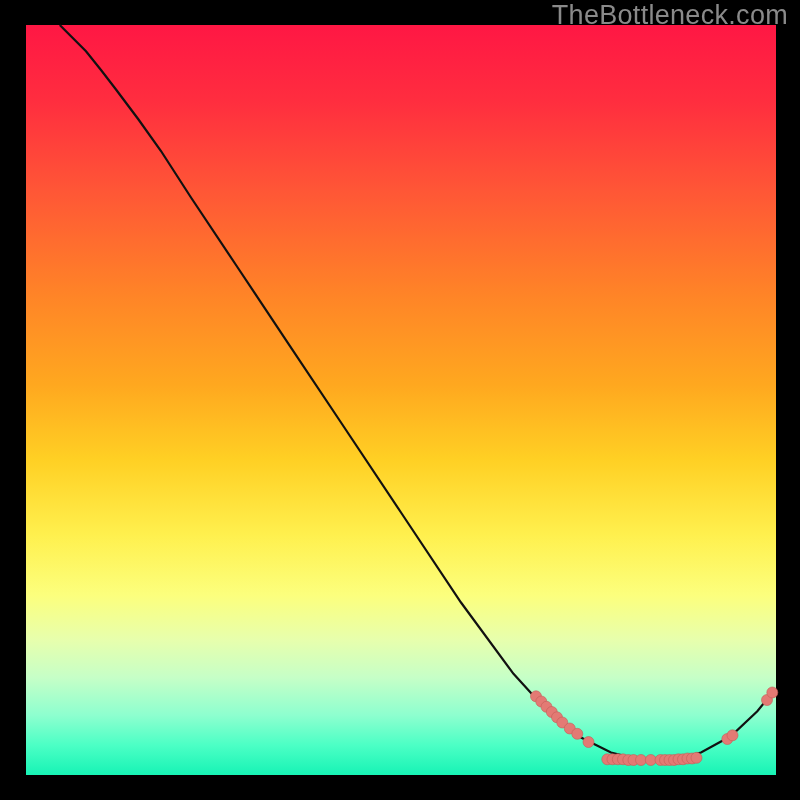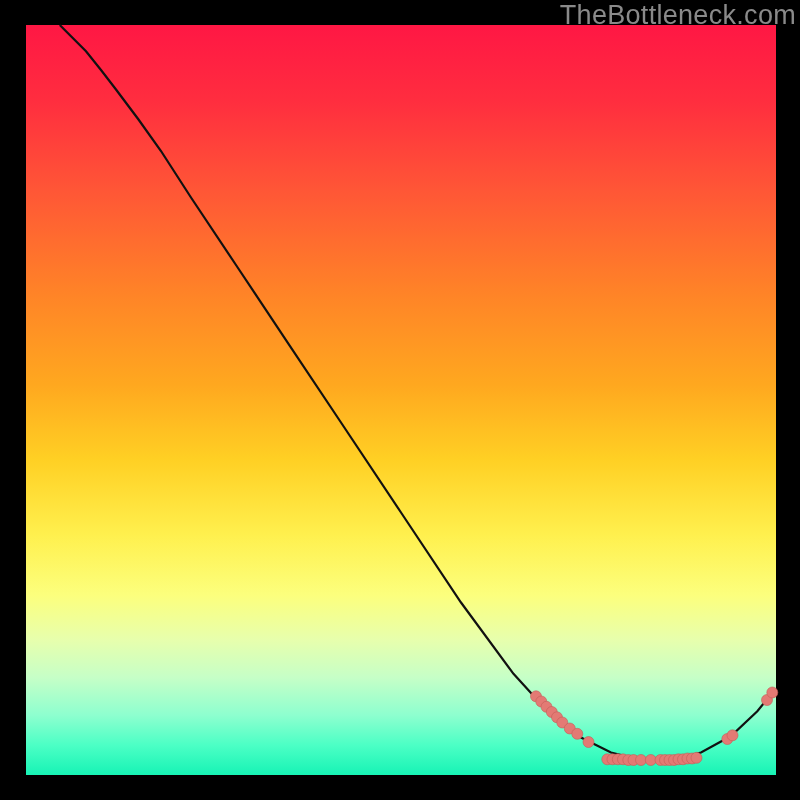--- a/index.html
+++ b/index.html
@@ -23,21 +23,21 @@
       #e7ffad 82%,
       #c6ffc7 87%,
       #8effcf 92%,
       #4cffc5 96%,
       #17f3b5 100%
     );
   }
   .wm {
     position: absolute;
     top: 0px;
-    right: 4px;
+    right: 12px;
     font-family: Arial, Helvetica, sans-serif;
     font-size: 27px;
     color: #8a8a8a;
     letter-spacing: 0.3px;
   }
   svg.curve {
     position: absolute;
     left: 0; top: 0;
     width: 750px;
     height: 750px;

